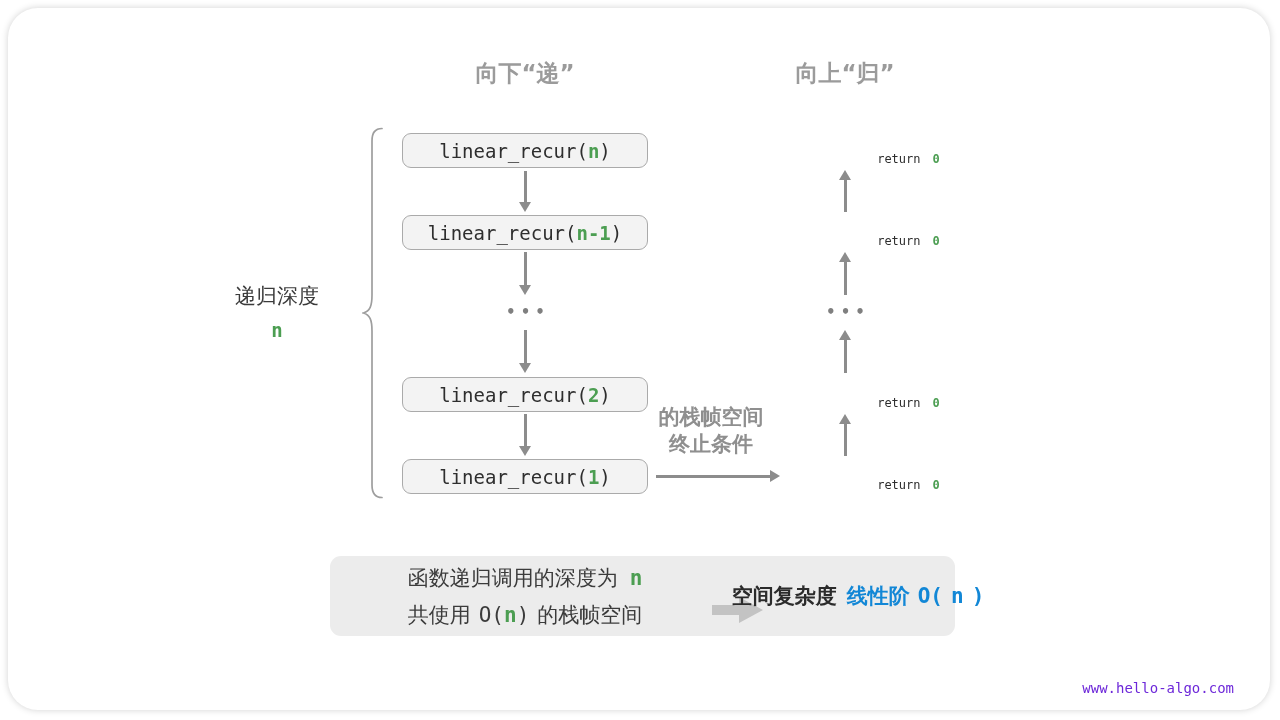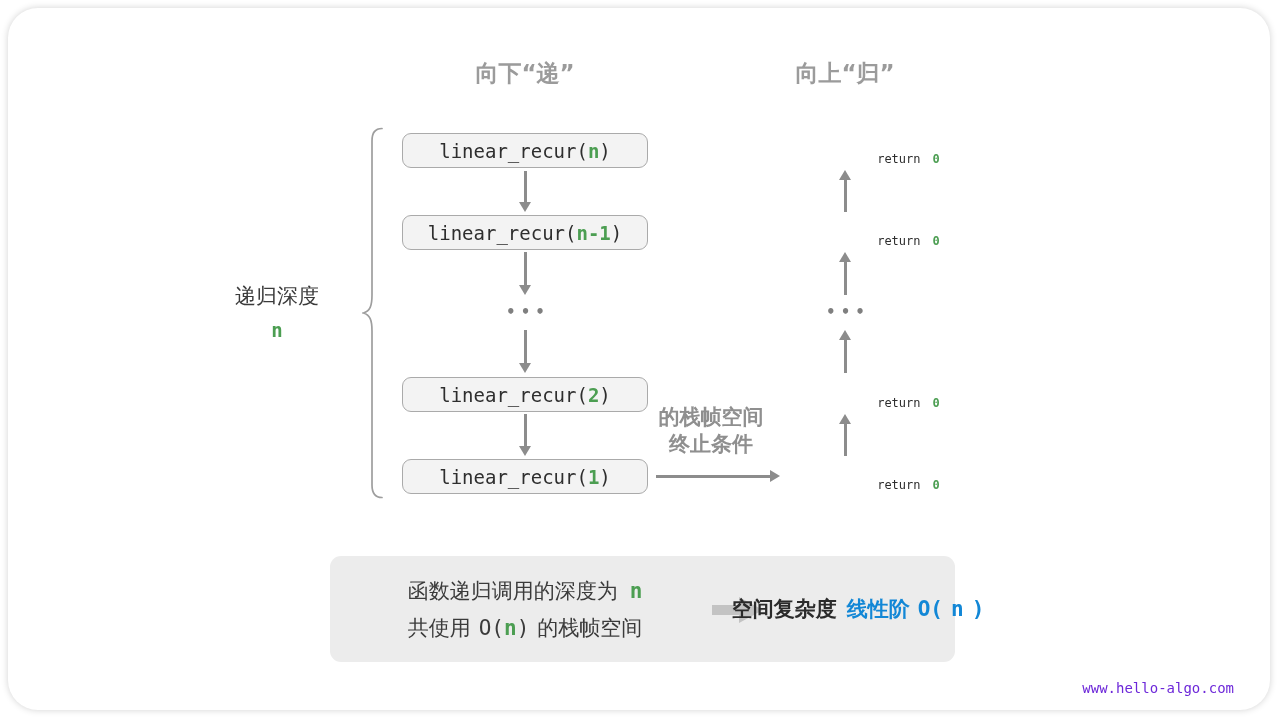--- a/index.html
+++ b/index.html
@@ -160,21 +160,21 @@
     font-size: 21px;
     font-weight: bold;
     color: #8f8f8f;
     line-height: 27px;
     white-space: nowrap;
   }
 
   .summary {
     position: absolute;
     left: 330px; top: 556px;
-    width: 625px; height: 106px;
+    width: 625px; height: 80px;
     background: #ececec;
     border-radius: 11px;
   }
   .sum-left {
     position: absolute;
     left: 20px; top: 0;
     width: 350px; height: 100%;
     display: flex;
     flex-direction: column;
     justify-content: center;

